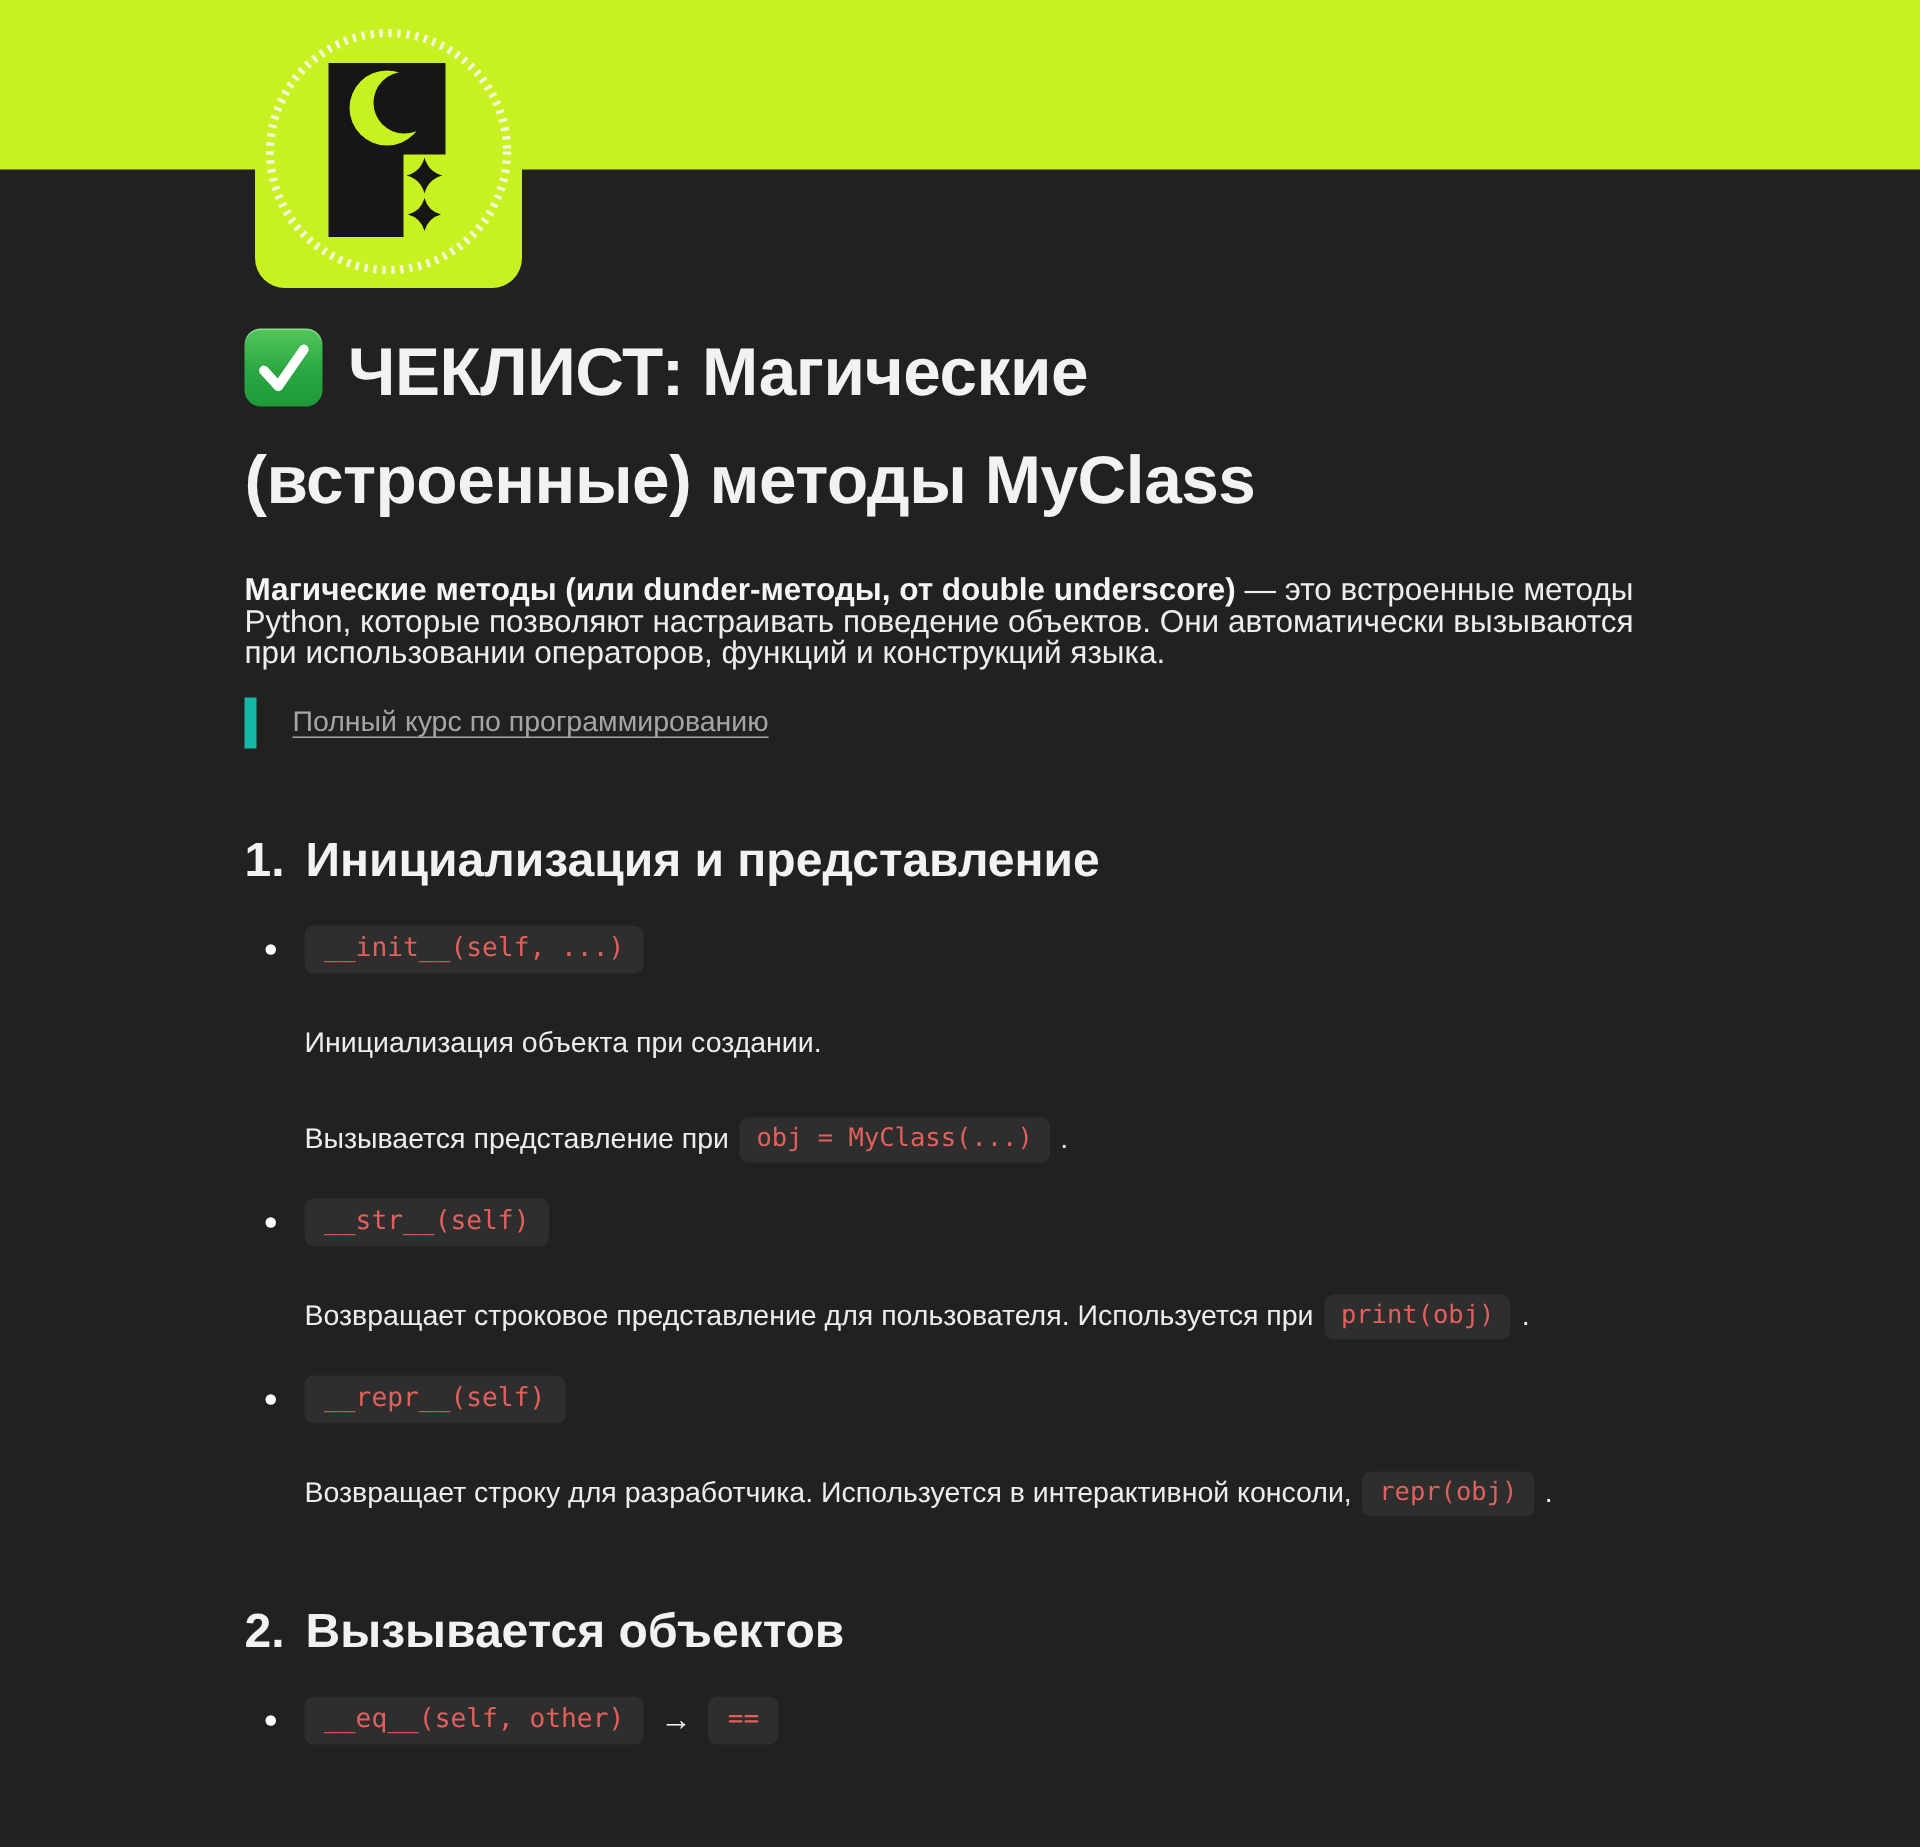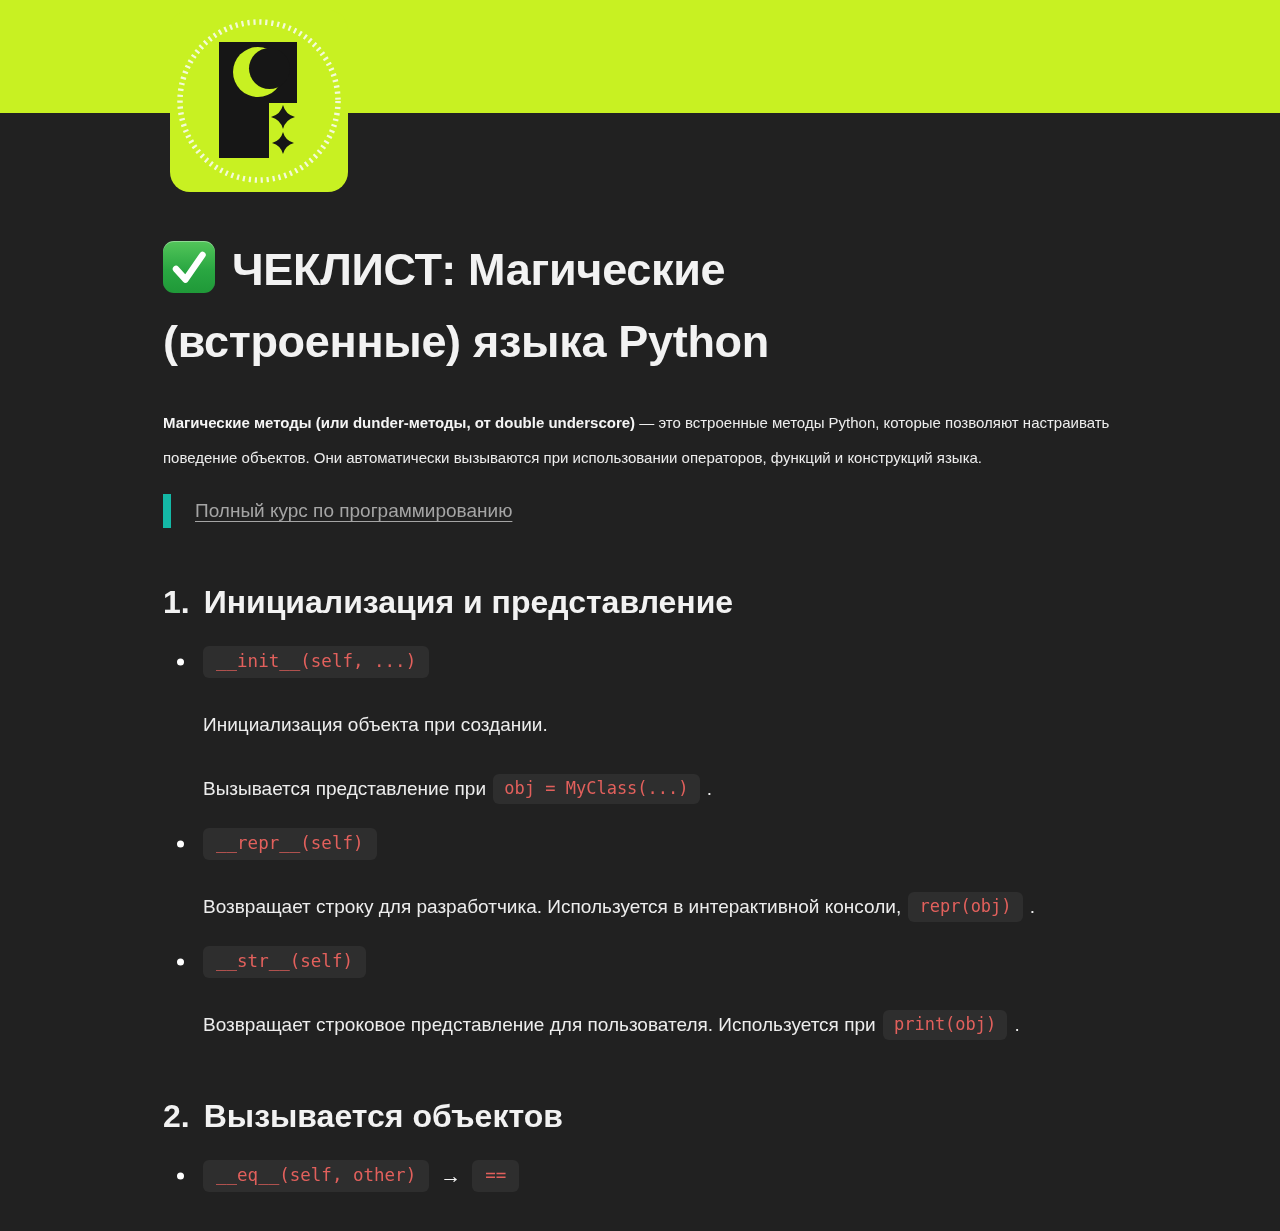--- a/index.html
+++ b/index.html
@@ -12,35 +12,35 @@
     position:relative;
   }
   
   .band { position:absolute; left:0; top:0; width:1280px; height:113px; background:#c8f122; }
   .logo {
     position:absolute; left:170px; top:10px; width:178px; height:182px;
     background:#c8f122; border-radius:20px;
   }
   .logo svg { display:block; width:178px; height:182px; }
   
-  .content { position:absolute; left:163px; top:118px; width:960px; }
+  .content { position:absolute; left:163px; top:96px; width:960px; }
   h1.page-title {
     margin:116px 0 0 0;
     font-size:45px; line-height:72px; font-weight:800; letter-spacing:-0.3px;
     color:#f2f2f2;
   }
   .emoji-check {
     display:inline-block; width:52px; height:52px; margin-right:17px;
     vertical-align:-8px; border-radius:11px;
     background:linear-gradient(180deg,#53c65a 0%,#2aa742 55%,#1f9938 100%);
     box-shadow:inset 0 1px 0 rgba(255,255,255,.35);
   }
   .emoji-check svg { display:block; width:52px; height:52px; }
   .t-line2 { display:block; }
-  p.intro { margin:27px 0 0 0; width:952px; font-size:15px; line-height:35px; color:#ededed; }
+  p.intro { margin:27px 0 0 0; width:952px; font-size:21px; line-height:21px; color:#ededed; }
   p.intro strong { font-weight:700; color:#f5f5f5; }
   .quote {
     margin-top:19px; border-left:8px solid #14b8a6; padding-left:24px;
     min-height:34px; display:flex; align-items:center;
   }
   .quote-link {
     font-size:19px; color:#a5a5a5; text-decoration:underline;
     text-underline-offset:4px; text-decoration-thickness:1px; cursor:pointer;
   }
   
@@ -80,21 +80,21 @@
 </div>
 
 <main class="content">
 
   <h1 class="page-title">
     <span class="emoji-check">
       <svg viewBox="0 0 52 52">
           <polyline points="13,28 22.5,38.5 39.5,14" fill="none" stroke="#ffffff" stroke-width="6.5" stroke-linecap="round" stroke-linejoin="round"></polyline>
         </svg>
     </span><span class="t-line1">ЧЕКЛИСТ: Магические</span>
-    <span class="t-line2">(встроенные) языка Python</span>
+    <span class="t-line2">(встроенные) методы MyClass</span>
   </h1>
 
   <p class="intro"><strong>Магические методы (или dunder-методы, от double underscore)</strong><span> — это встроенные методы Python, которые позволяют настраивать поведение объектов. Они автоматически вызываются при использовании операторов, функций и конструкций языка.</span></p>
 
   <div class="quote">
     <a class="quote-link">Полный курс по программированию</a>
   </div>
 
   <div id="sections">
       <section class="section">
@@ -103,30 +103,30 @@
           <div class="head-row">
             <span class="bullet"></span>
             <span class="chip">__init__(self, ...)</span>
           </div>
           <p class="desc"><span class="txt">Инициализация объекта при создании.</span></p>
           <p class="desc"><span class="txt">Вызывается представление при </span><span class="chip">obj = MyClass(...)</span><span class="txt"> .</span></p>
         </div>
         <div class="item">
           <div class="head-row">
             <span class="bullet"></span>
-            <span class="chip">__repr__(self)</span>
+            <span class="chip">__str__(self)</span>
           </div>
-          <p class="desc"><span class="txt">Возвращает строку для разработчика. Используется в интерактивной консоли, </span><span class="chip">repr(obj)</span><span class="txt"> .</span></p>
+          <p class="desc"><span class="txt">Возвращает строковое представление для пользователя. Используется при </span><span class="chip">print(obj)</span><span class="txt"> .</span></p>
         </div>
         <div class="item">
           <div class="head-row">
             <span class="bullet"></span>
-            <span class="chip">__str__(self)</span>
+            <span class="chip">__repr__(self)</span>
           </div>
-          <p class="desc"><span class="txt">Возвращает строковое представление для пользователя. Используется при </span><span class="chip">print(obj)</span><span class="txt"> .</span></p>
+          <p class="desc"><span class="txt">Возвращает строку для разработчика. Используется в интерактивной консоли, </span><span class="chip">repr(obj)</span><span class="txt"> .</span></p>
         </div>
       </section>
       <section class="section">
         <h2 class="sec-h"><span class="num">2.</span><span class="sec-title">Вызывается объектов</span></h2>
         <div class="item">
           <div class="head-row">
             <span class="bullet"></span>
             <span class="chip">__eq__(self, other)</span>
             <span class="arrow">→</span>
             <span class="chip">==</span>

